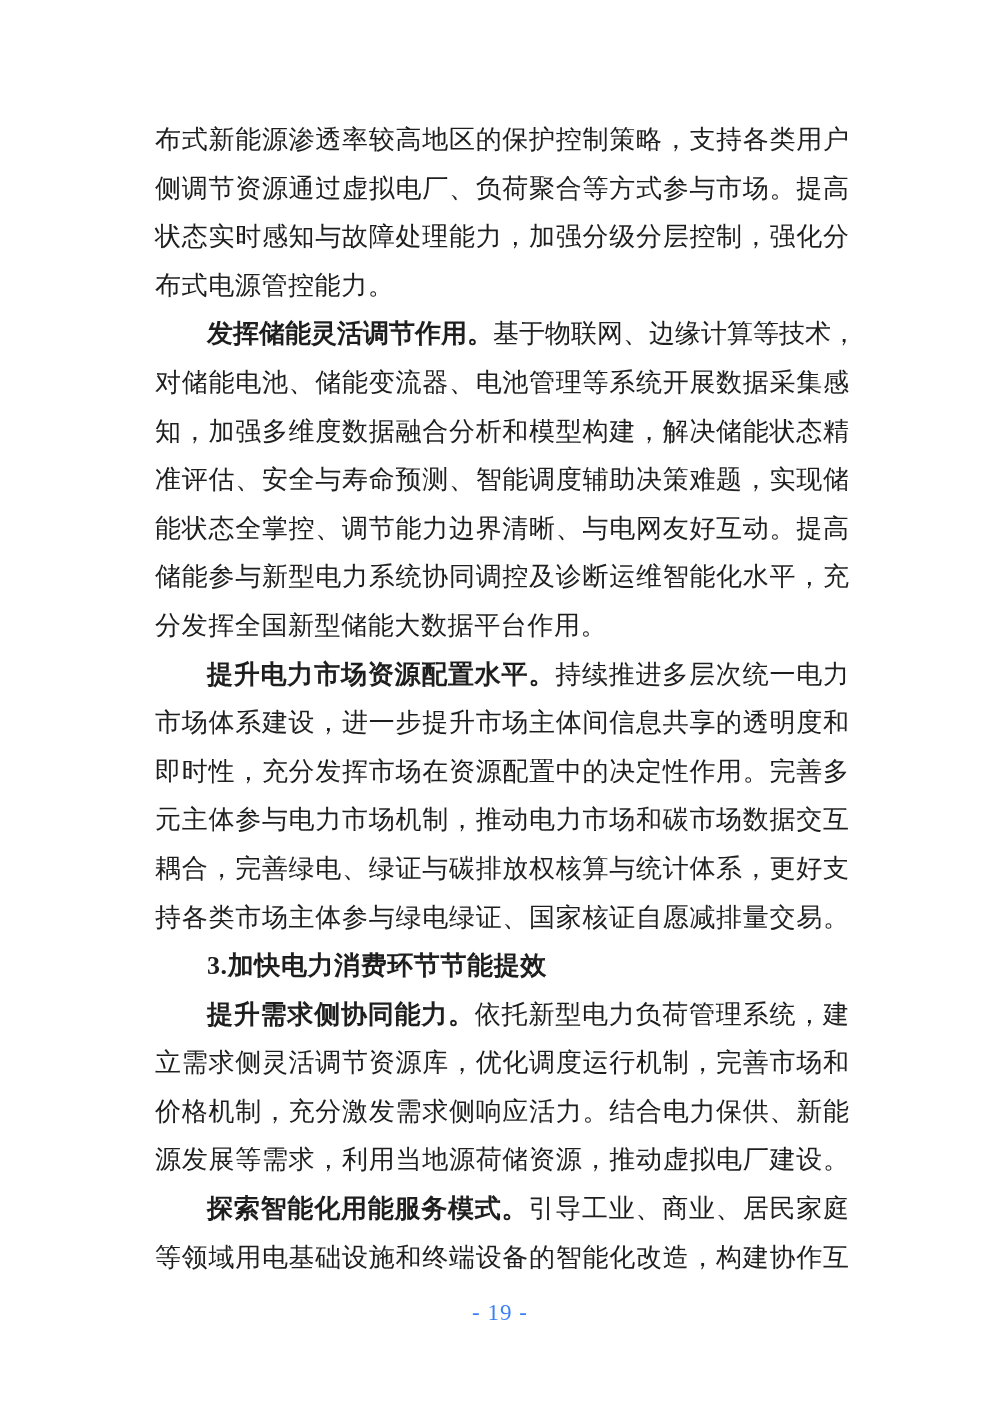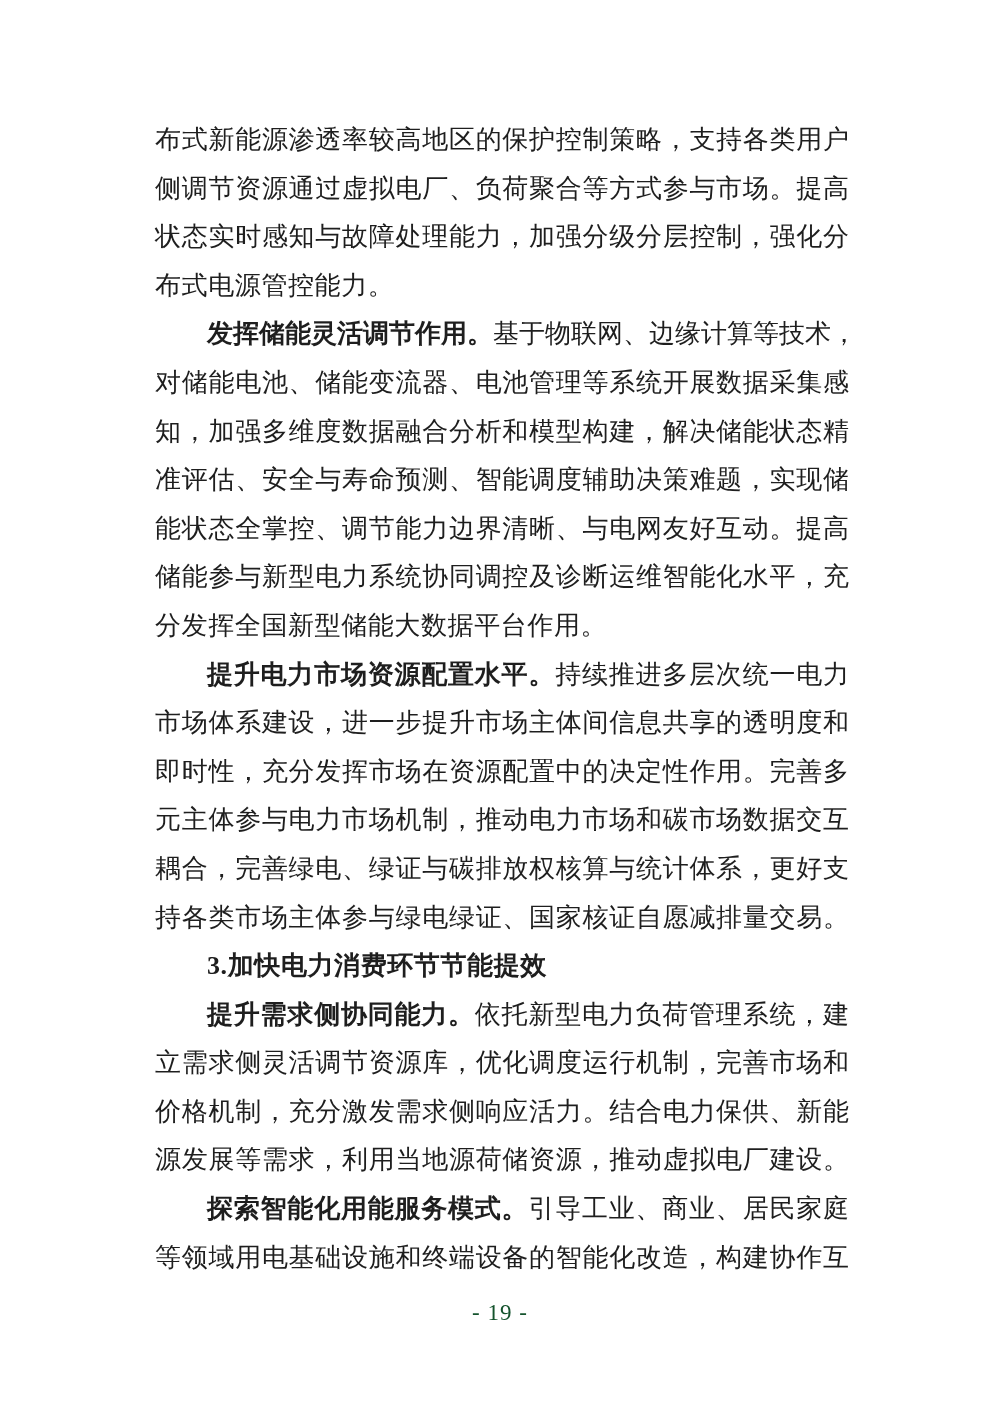--- a/index.html
+++ b/index.html
@@ -50,21 +50,21 @@
     font-weight: bold;
   }
   .footer {
     position: absolute;
     left: 0;
     right: 0;
     top: 1300px;
     text-align: center;
     font-size: 23px;
     letter-spacing: 1px;
-    color: #14532d;
+    color: #3b82f6;
   }
 </style>
 </head>
 <body>
 
 <div class="page">
   <div class="text-block" id="text-block">
       <div class="line fill">
         <span class="ch">布</span>
         <span class="ch">式</span>

